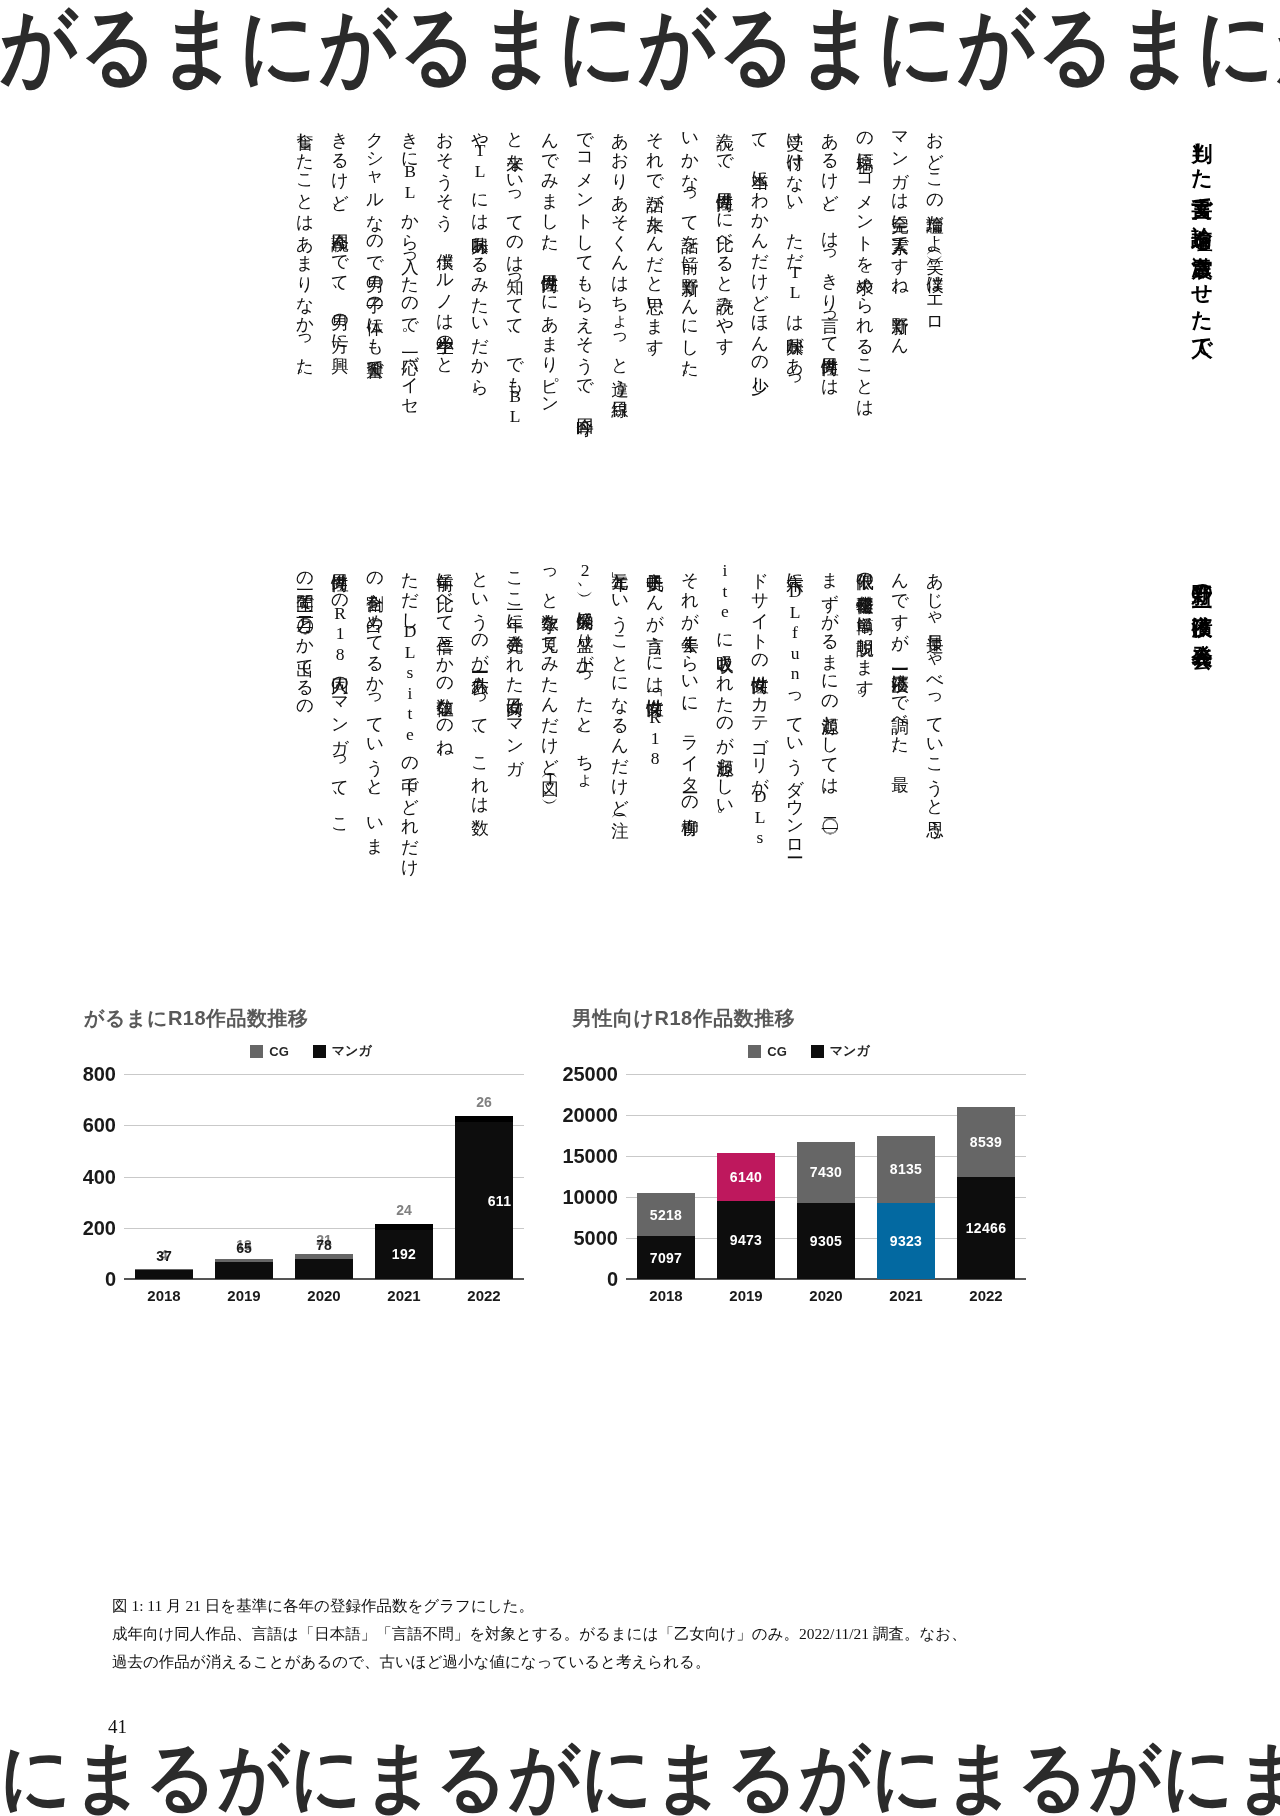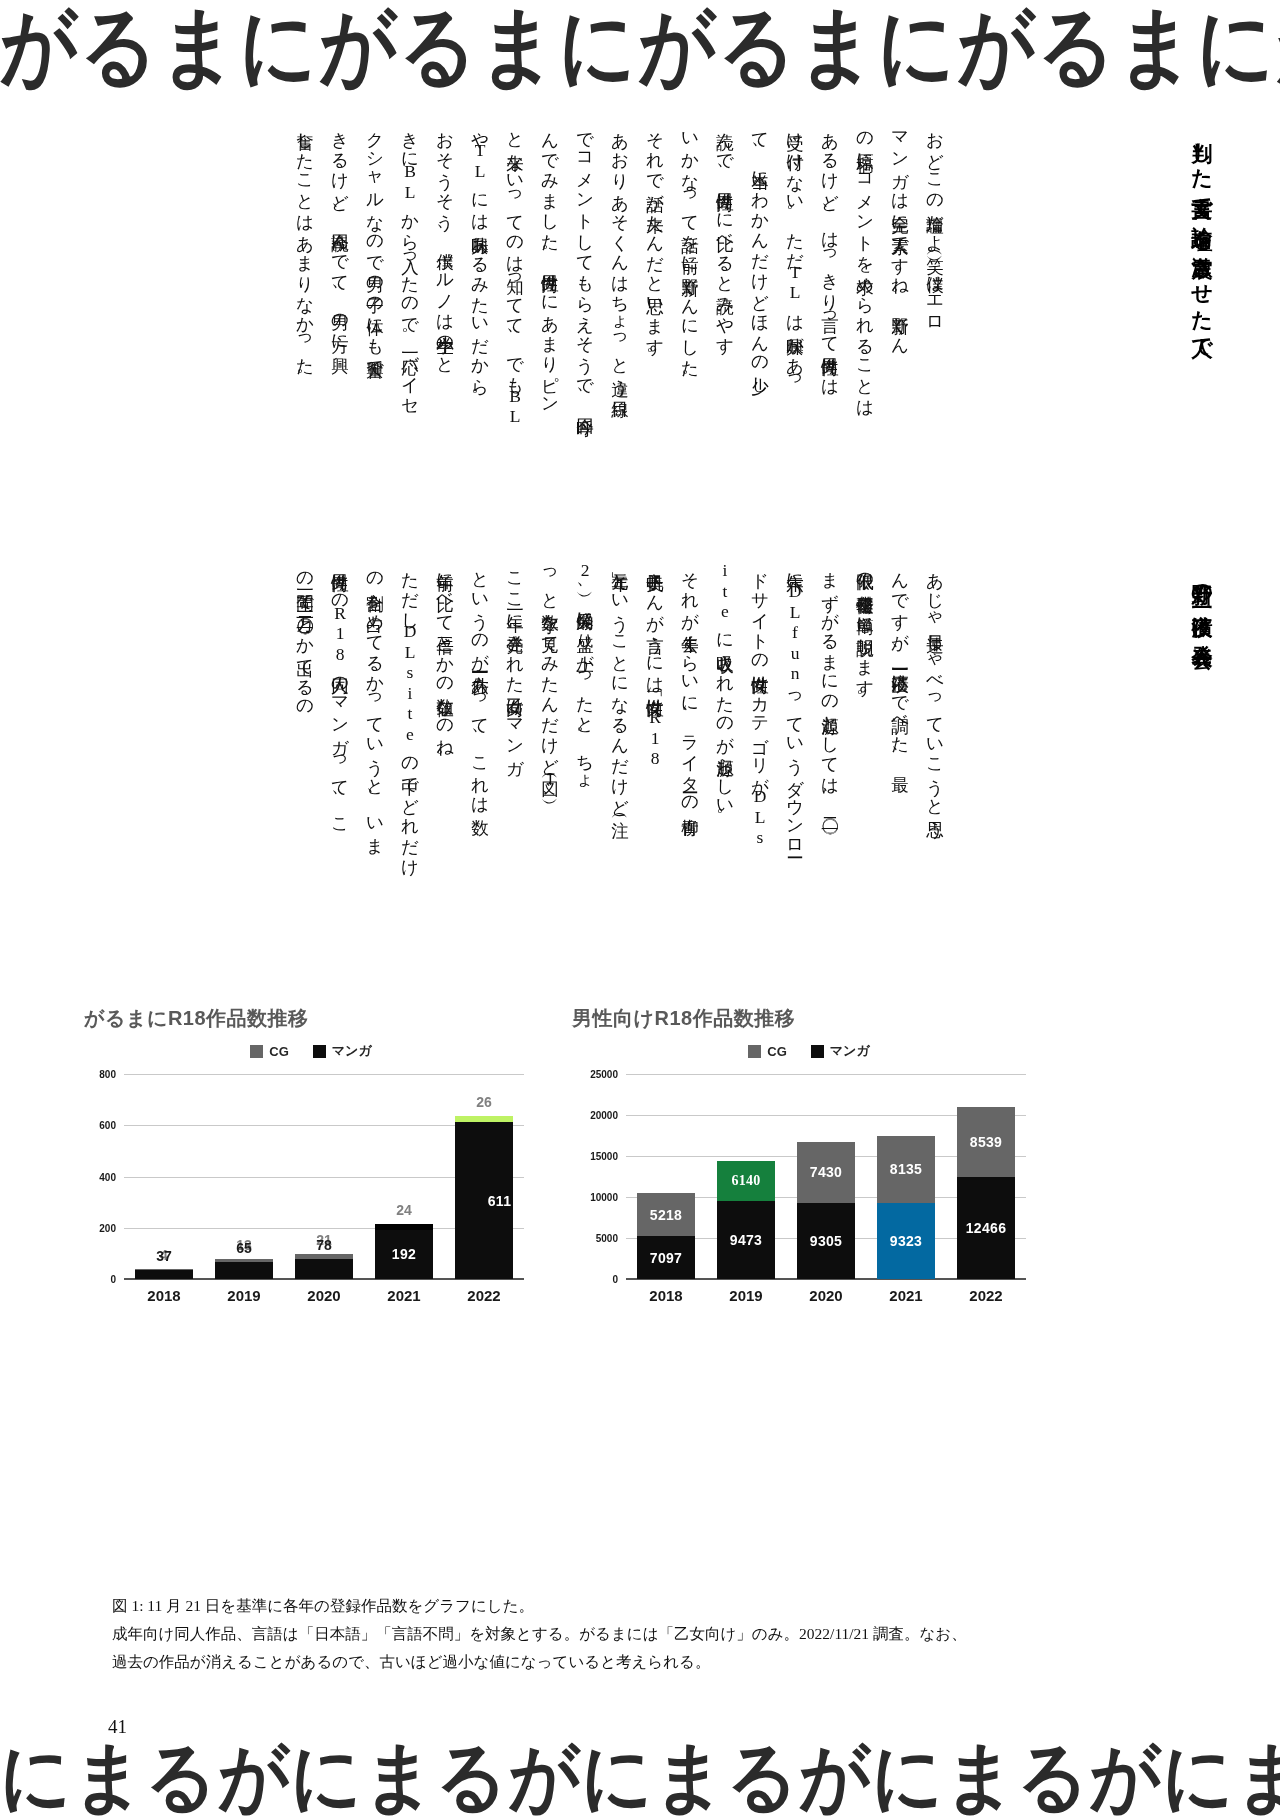--- a/index.html
+++ b/index.html
@@ -121,21 +121,21 @@
 
   .plot{position:relative;}
   .gridline{
     position:absolute;left:0;right:0;height:1px;background:#c9c9c9;
   }
   .ytick{
     position:absolute;
     right:100%;
     transform:translateY(-50%);
     padding-right:8px;
-    font-size:10px;
+    font-size:20px;
     font-weight:bold;
     color:#1a1a1a;
     white-space:nowrap;
   }
   .axisline{
     position:absolute;left:0;right:0;height:2px;background:#555;
   }
   .bars{
     position:absolute;left:0;right:0;bottom:0;top:0;
     display:flex;
@@ -263,21 +263,21 @@
           </div>
           <div class="barwrap" style="width: 58px;">
             <div class="seg seg-cg" style="height: 6.15px; background: #000000;">
               <span class="outlab lab-cg-out" style="top: -22px;">24</span>
             </div>
             <div class="seg seg-manga" style="height: 49.2px; background: rgb(13, 13, 13);">
               <span class="seg-lab">192</span>
             </div>
           </div>
           <div class="barwrap" style="width: 58px;">
-            <div class="seg seg-cg" style="height: 6.6625px; background: #bef264;">
+            <div class="seg seg-cg" style="height: 6.6625px; background: #000000;">
               <span class="outlab lab-cg-out" style="top: -22px;">26</span>
             </div>
             <div class="seg seg-manga" style="height: 156.569px; background: rgb(13, 13, 13); padding-left: 31px;">
               <span class="seg-lab">611</span>
             </div>
           </div>
         </div>
       </div>
       <div class="xlabels" style="top: 213px; width: 400px;">
         <span>2018</span>
@@ -318,21 +318,21 @@
         <div class="bars">
           <div class="barwrap" style="width: 58px;">
             <div class="seg seg-cg" style="height: 42.7876px; background: rgb(102, 102, 102);">
               <span class="seg-lab">5218</span>
             </div>
             <div class="seg seg-manga" style="height: 43px; background: rgb(13, 13, 13);">
               <span class="seg-lab">7097</span>
             </div>
           </div>
           <div class="barwrap" style="width: 58px;">
-            <div class="seg seg-cg" style="height: 40px; background: #15803d; font-family: Liberation Serif, serif;">
+            <div class="seg seg-cg" style="height: 48px; background: #be185d;">
               <span class="seg-lab">6140</span>
             </div>
             <div class="seg seg-manga" style="height: 77.6786px; background: rgb(13, 13, 13);">
               <span class="seg-lab">9473</span>
             </div>
           </div>
           <div class="barwrap" style="width: 58px;">
             <div class="seg seg-cg" style="height: 60.926px; background: rgb(102, 102, 102);">
               <span class="seg-lab">7430</span>
             </div>

